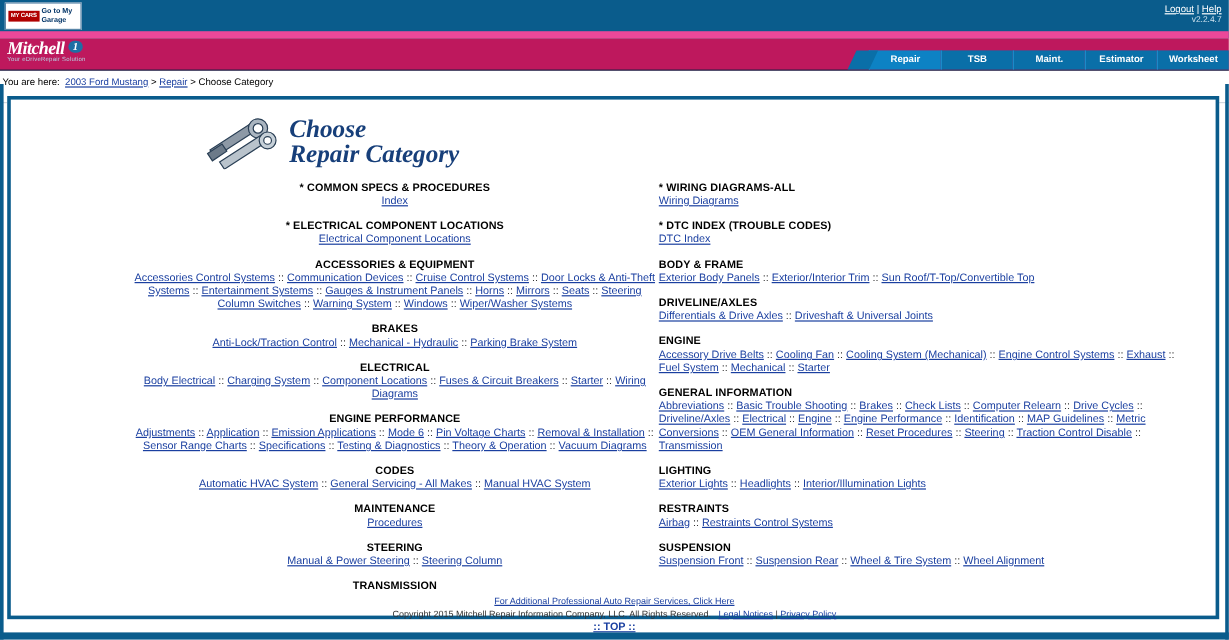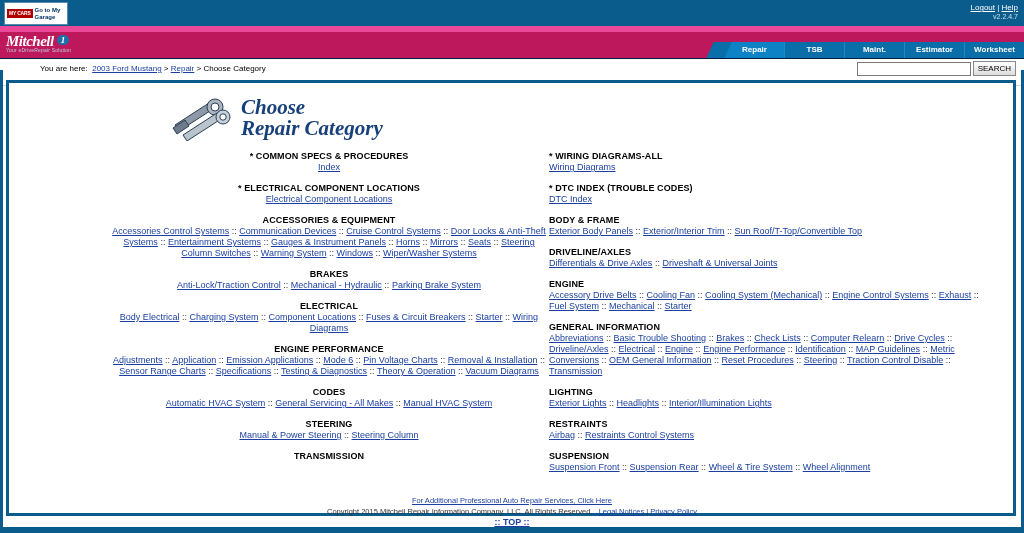--- a/index.html
+++ b/index.html
@@ -124,21 +124,20 @@
     height: 26px;
     background: #ffffff;
     border-bottom: 1px solid #d0d8de;
     position: relative;
   }
   .crumb {
     position: absolute;
     left: 2px; top: 5px;
     font-size: 8px;
     color: #000;
-    margin-left: 38px;
   }
   .crumb a { font-size: 8px; }
   .searchbox {
     position: absolute;
     right: 8px; top: 2px;
     display: flex;
     align-items: center;
   }
   .searchbox input {
     width: 108px;
@@ -285,24 +284,20 @@
 </div>
 
 <div class="crumbrow">
   <div class="crumb">
     <span>You are here:</span>
     &nbsp;<a href="#">2003 Ford Mustang</a>
     <span>&gt;</span>
     <a href="#">Repair</a>
     <span>&gt;</span>
     <span>Choose Category</span>
-  </div>
-  <div class="searchbox">
-    <input type="text" placeholder="" style="">
-    <button>SEARCH</button>
   </div>
 </div>
 
 <div class="leftbar"></div>
 <div class="rightbar"></div>
 
 <div class="panel">
   <div class="panel-inner">
     <div class="header-art">
       <div class="wrench">
@@ -348,20 +343,24 @@
           </div>
           <div class="grp">
             <div class="grp-title">ENGINE PERFORMANCE</div>
             <div class="grp-links"><a href="#">Adjustments</a><span class="sep"> :: </span><a href="#">Application</a><span class="sep"> :: </span><a href="#">Emission Applications</a><span class="sep"> :: </span><a href="#">Mode 6</a><span class="sep"> :: </span><a href="#">Pin Voltage Charts</a><span class="sep"> :: </span><a href="#">Removal &amp; Installation</a><span class="sep"> :: </span><a href="#">Sensor Range Charts</a><span class="sep"> :: </span><a href="#">Specifications</a><span class="sep"> :: </span><a href="#">Testing &amp; Diagnostics</a><span class="sep"> :: </span><a href="#">Theory &amp; Operation</a><span class="sep"> :: </span><a href="#">Vacuum Diagrams</a></div>
           </div>
           <div class="grp">
             <div class="grp-title">CODES</div>
             <div class="grp-links"><a href="#">Automatic HVAC System</a><span class="sep"> :: </span><a href="#">General Servicing - All Makes</a><span class="sep"> :: </span><a href="#">Manual HVAC System</a></div>
           </div>
           <div class="grp">
+            <div class="grp-title">MAINTENANCE</div>
+            <div class="grp-links"><a href="#">Procedures</a></div>
+          </div>
+          <div class="grp">
             <div class="grp-title">STEERING</div>
             <div class="grp-links"><a href="#">Manual &amp; Power Steering</a><span class="sep"> :: </span><a href="#">Steering Column</a></div>
           </div>
           <div class="grp">
             <div class="grp-title">TRANSMISSION</div>
           </div>
         </div>
       <div class="col col-right" id="col-right">
           <div class="grp">
             <div class="grp-title">* WIRING DIAGRAMS-ALL</div>

